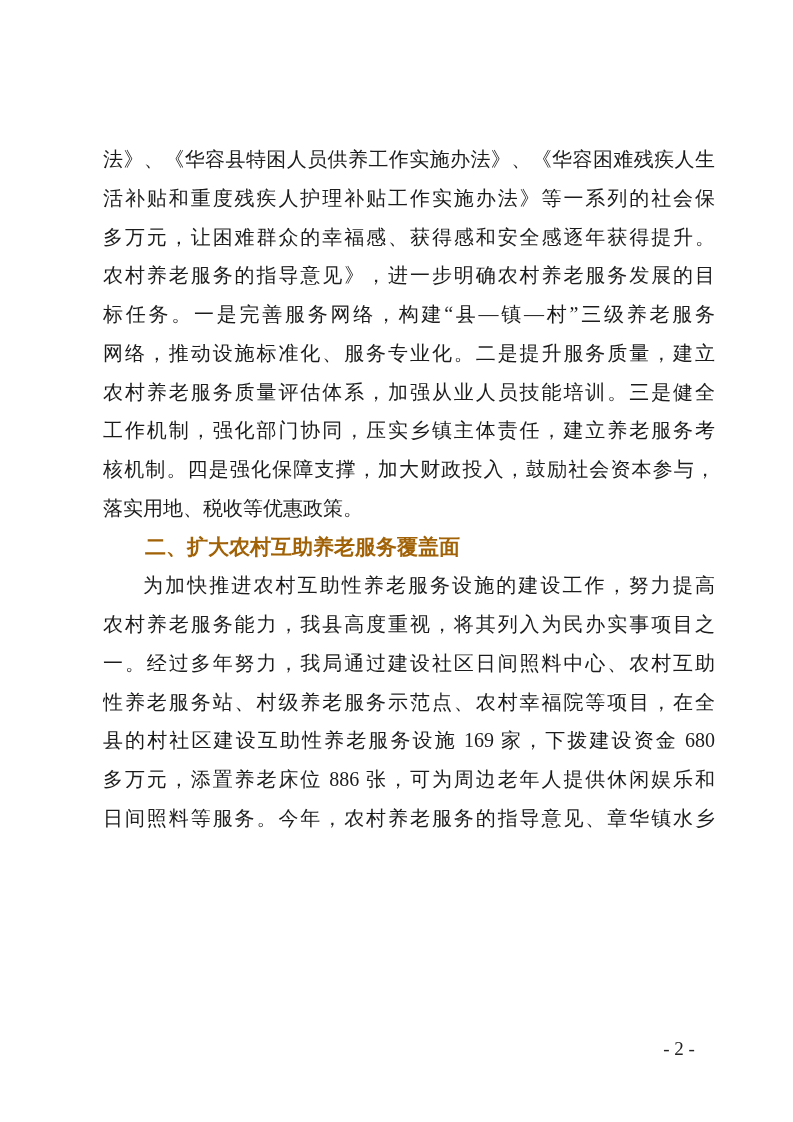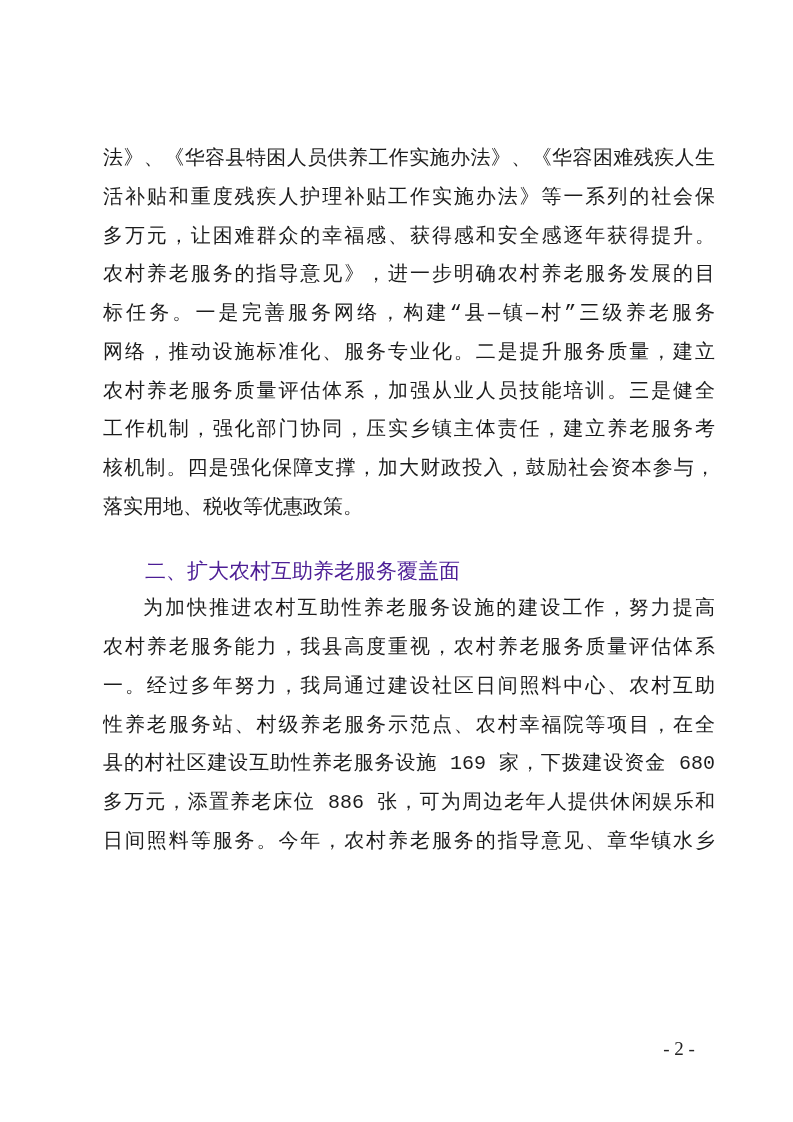--- a/index.html
+++ b/index.html
@@ -23,38 +23,37 @@
     width: 612px;
   }
   .doc-line {
     font-size: 20px;
     line-height: 38.75px;
     height: 38.75px;
     color: #1c1c1c;
     text-align: justify;
     text-align-last: justify;
     overflow: hidden;
-    font-family: Liberation Mono, monospace;
+    font-family: Liberation Serif, serif;
   }
   .doc-line.end {
     text-align: left;
     text-align-last: auto;
   }
   .doc-line.indent {
     text-indent: 2em;
   }
   .doc-line.heading {
     text-align: left;
     text-align-last: auto;
     text-indent: 2em;
-    font-weight: 400;
+    font-weight: 700;
     font-size: 21px;
-    color: #4c1d95;
+    color: #a16207;
     font-family: "Liberation Sans", "DejaVu Sans", sans-serif;
-    margin-top: 24px;
   }
   .page-footer {
     position: absolute;
     top: 1038px;
     left: 643px;
     width: 72px;
     text-align: center;
     font-size: 19px;
     line-height: 22px;
     color: #222222;
@@ -71,21 +70,21 @@
       <div class="doc-line fill">多万元，让困难群众的幸福感、获得感和安全感逐年获得提升。</div>
       <div class="doc-line fill">农村养老服务的指导意见》，进一步明确农村养老服务发展的目</div>
       <div class="doc-line fill">标任务。一是完善服务网络，构建“县—镇—村”三级养老服务</div>
       <div class="doc-line fill">网络，推动设施标准化、服务专业化。二是提升服务质量，建立</div>
       <div class="doc-line fill">农村养老服务质量评估体系，加强从业人员技能培训。三是健全</div>
       <div class="doc-line fill">工作机制，强化部门协同，压实乡镇主体责任，建立养老服务考</div>
       <div class="doc-line fill">核机制。四是强化保障支撑，加大财政投入，鼓励社会资本参与，</div>
       <div class="doc-line end">落实用地、税收等优惠政策。</div>
       <div class="doc-line heading">二、扩大农村互助养老服务覆盖面</div>
       <div class="doc-line fill indent">为加快推进农村互助性养老服务设施的建设工作，努力提高</div>
-      <div class="doc-line fill">农村养老服务能力，我县高度重视，农村养老服务质量评估体系</div>
+      <div class="doc-line fill">农村养老服务能力，我县高度重视，将其列入为民办实事项目之</div>
       <div class="doc-line fill">一。经过多年努力，我局通过建设社区日间照料中心、农村互助</div>
       <div class="doc-line fill">性养老服务站、村级养老服务示范点、农村幸福院等项目，在全</div>
       <div class="doc-line fill">县的村社区建设互助性养老服务设施 169 家，下拨建设资金 680</div>
       <div class="doc-line fill">多万元，添置养老床位 886 张，可为周边老年人提供休闲娱乐和</div>
       <div class="doc-line fill">日间照料等服务。今年，农村养老服务的指导意见、章华镇水乡</div>
     </div>
   <div class="page-footer">- 2 -</div>
 </div>
 
 </body></html>

